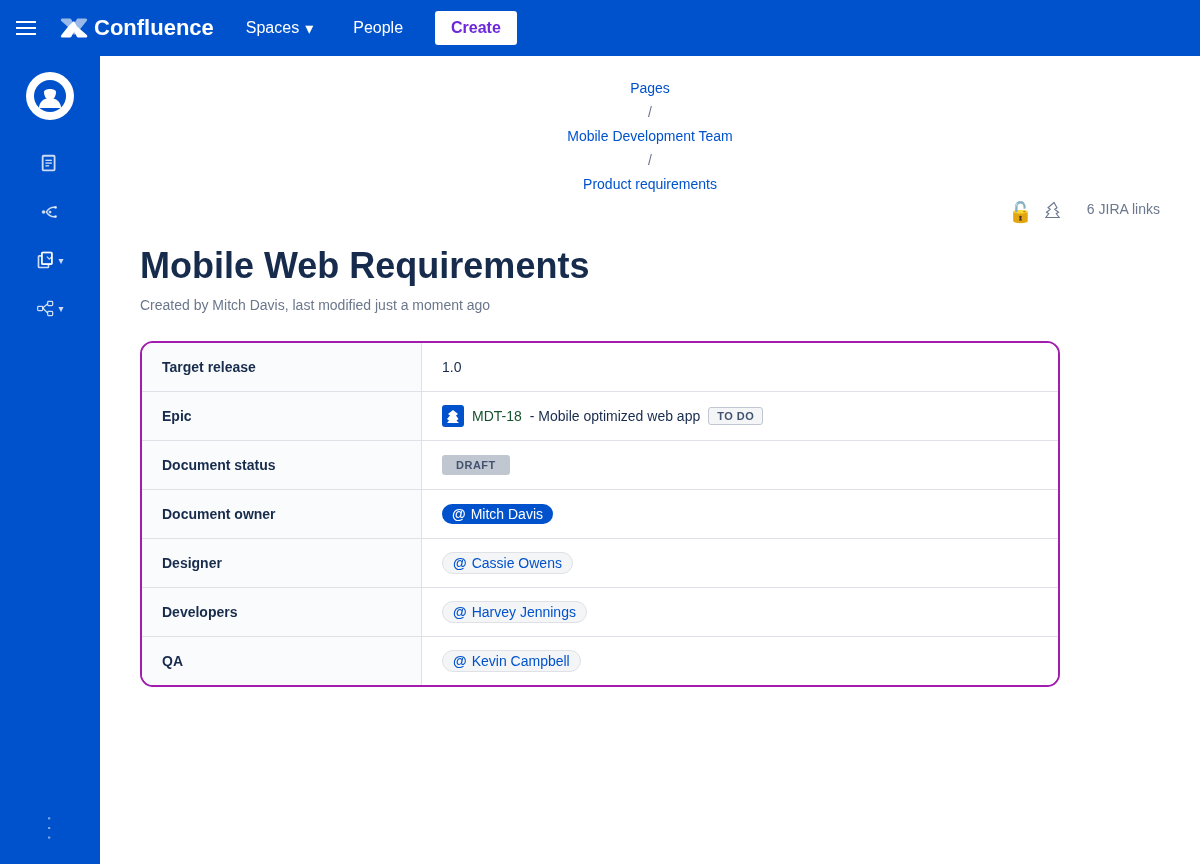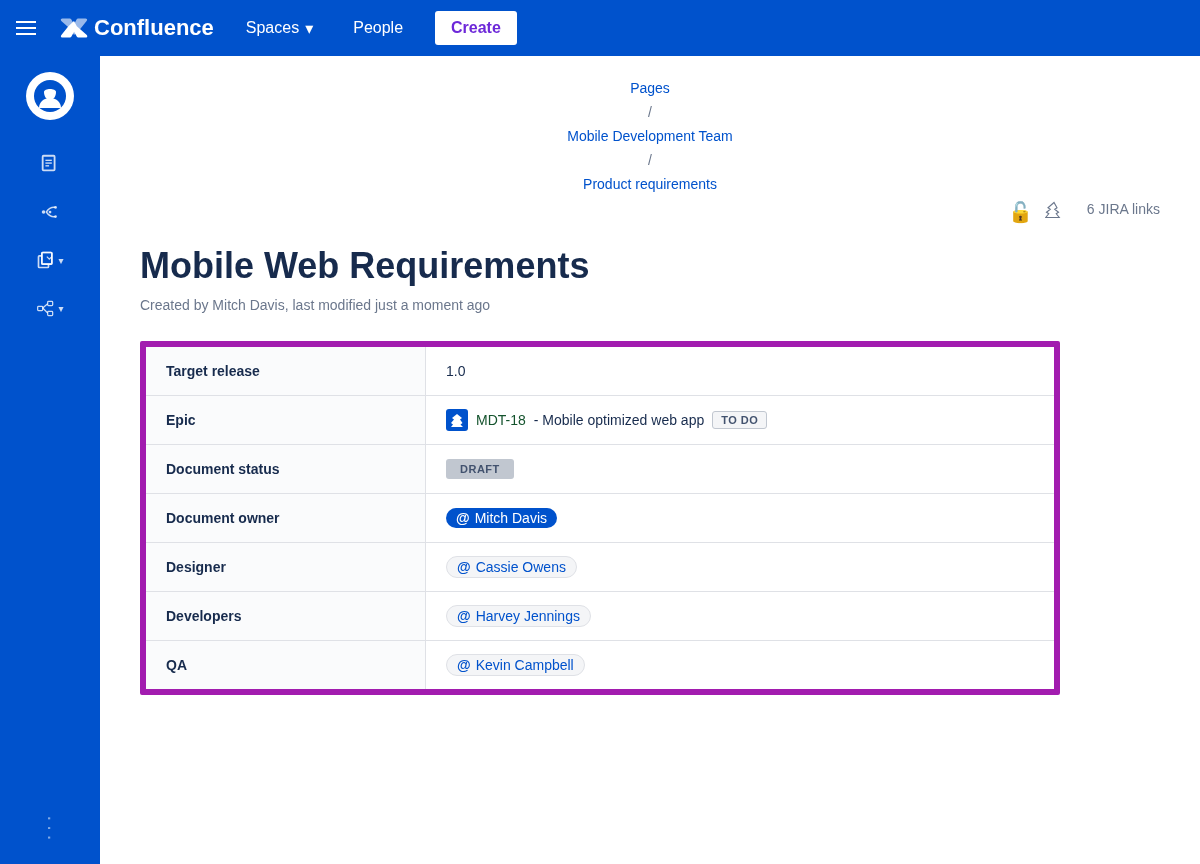--- a/index.html
+++ b/index.html
@@ -170,22 +170,22 @@
       line-height: 1.2;
     }
     .page-meta {
       font-size: 14px;
       color: #6b778c;
       margin-bottom: 28px;
     }
 
     
     .info-table {
-      border: 6px solid #a21caf;
-      border-radius: 2px;
+      border: 2px solid #a21caf;
+      border-radius: 13px;
       overflow: hidden;
       width: 100%;
       max-width: 920px;
     }
     .info-row {
       display: flex;
       border-bottom: 1px solid #dfe1e6;
     }
     .info-row:last-child {
       border-bottom: none;

